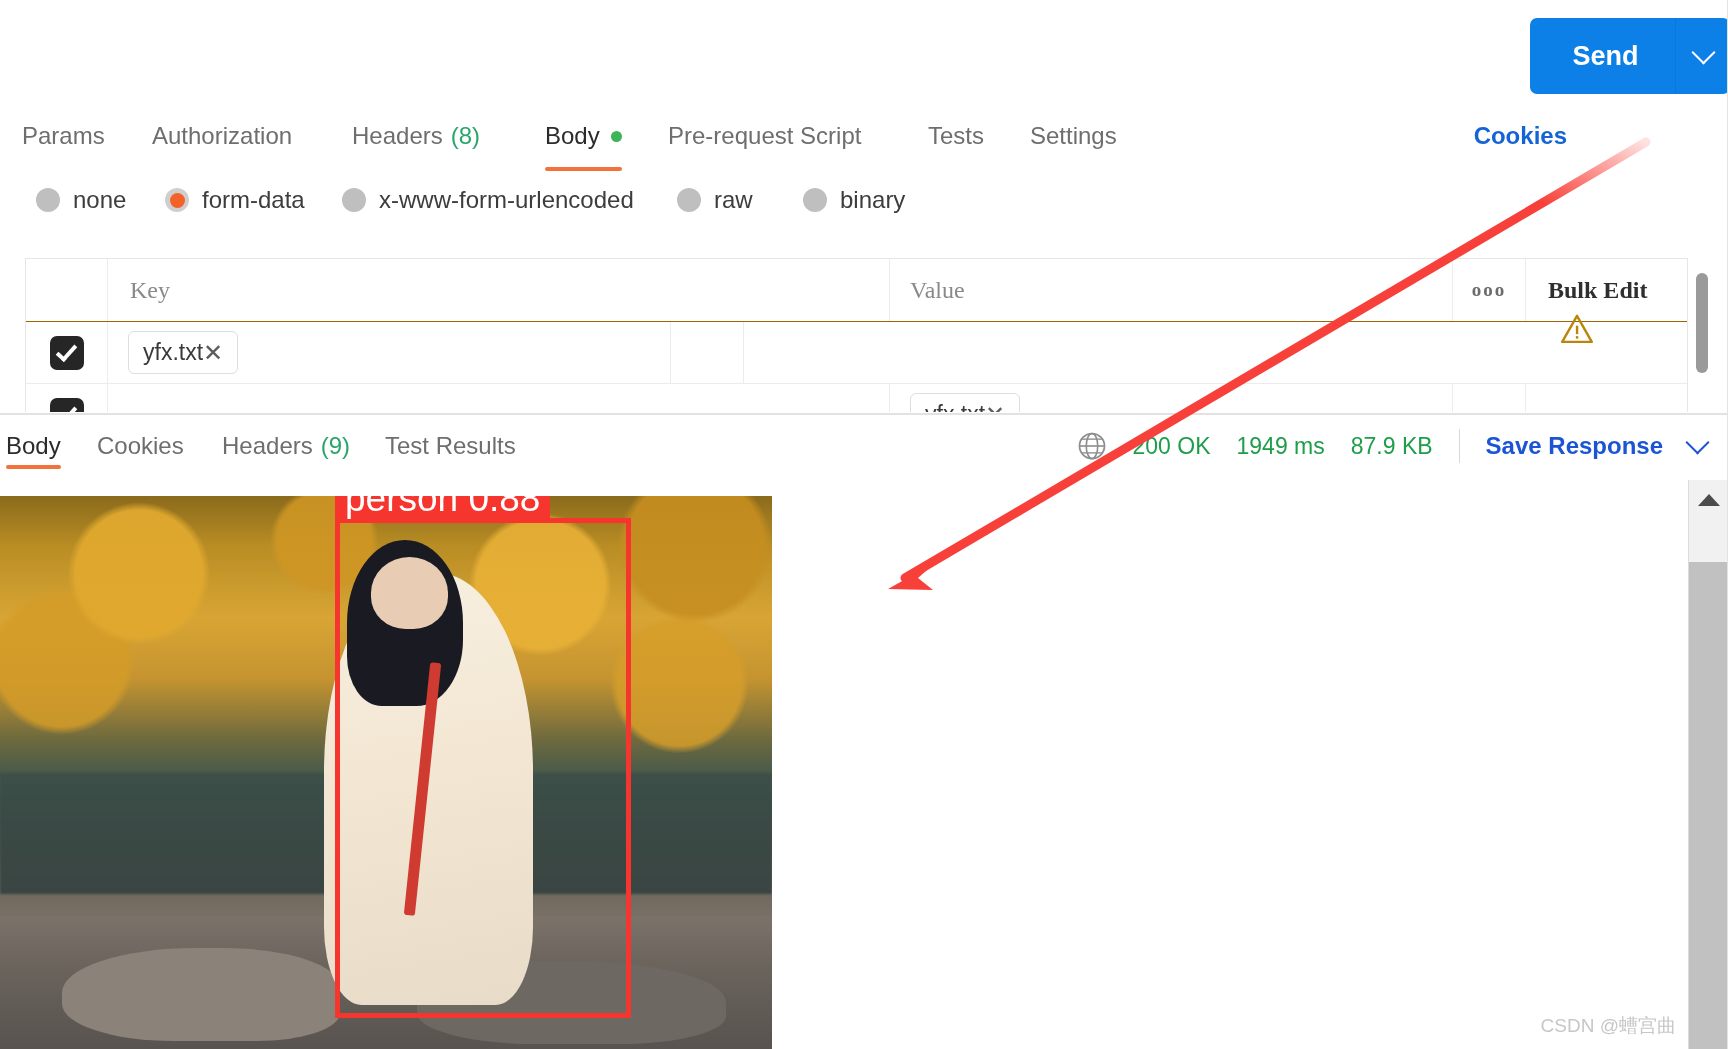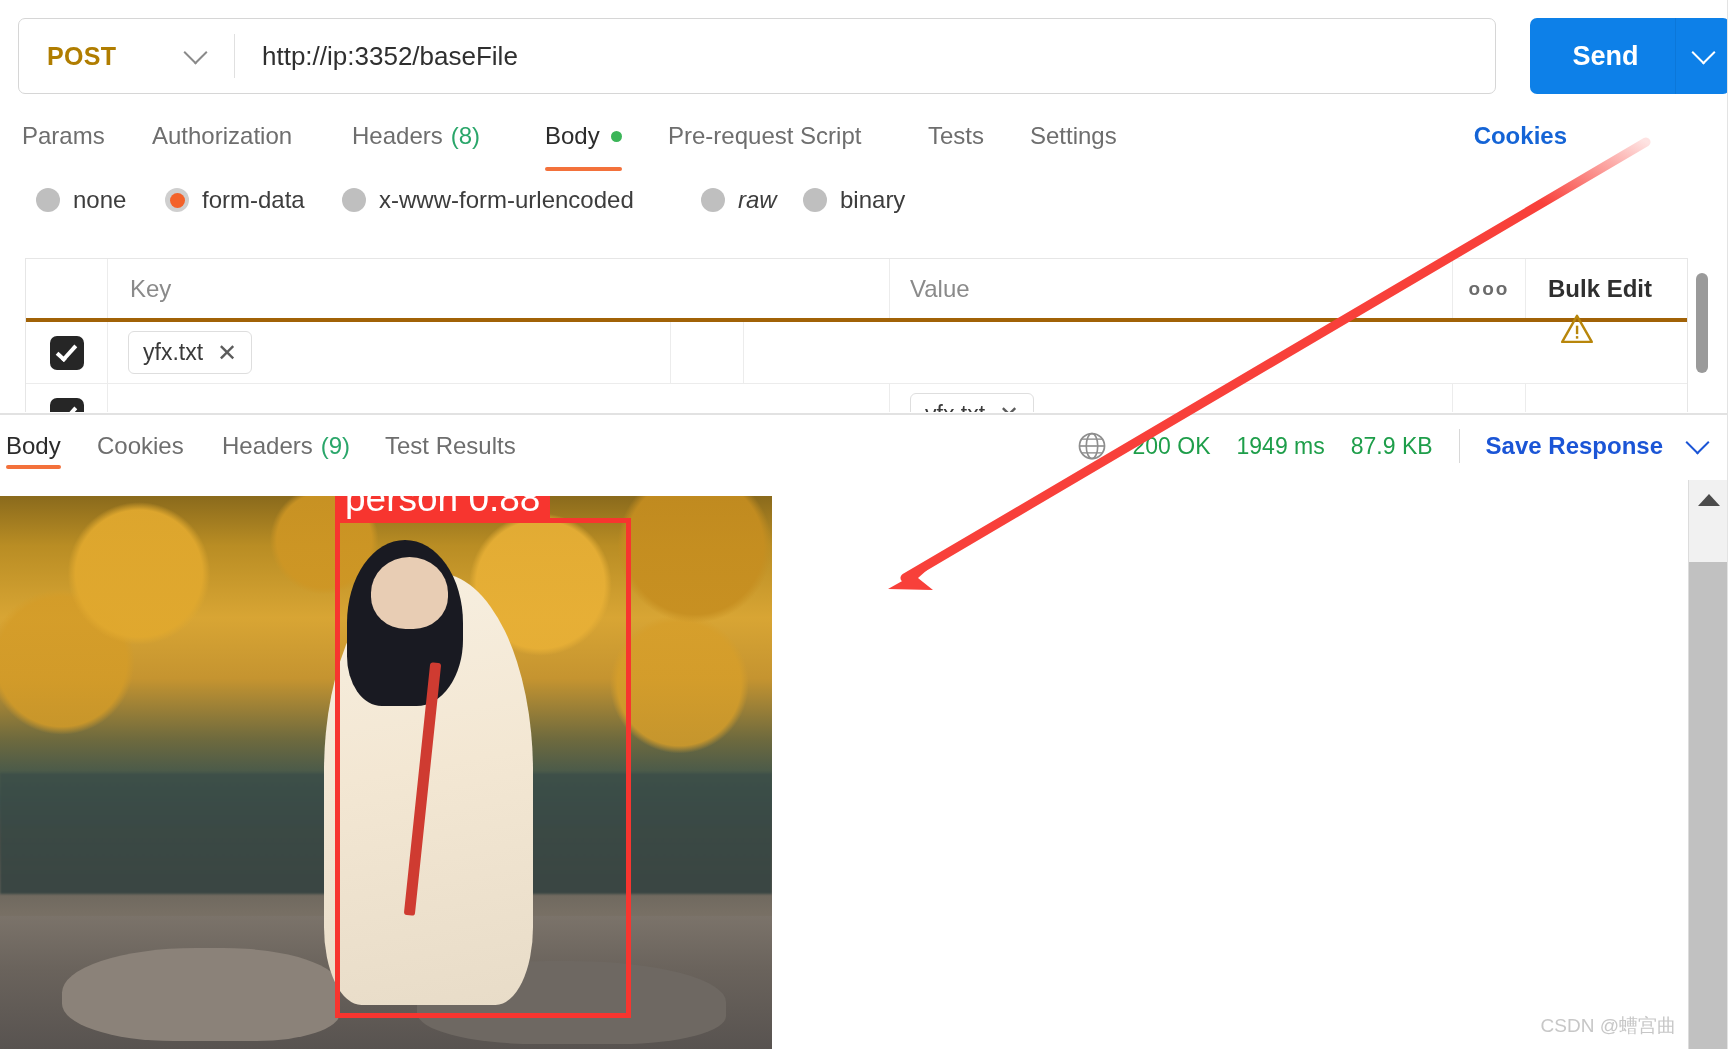--- a/index.html
+++ b/index.html
@@ -92,41 +92,41 @@
   .radio.sel::after {
     content: ""; width: 15px; height: 15px; border-radius: 50%; background: #f3622a;
   }
   .radio-label { font-size: 24px; color: #3d3d3d; margin-left: 13px; white-space: nowrap; }
 
   
   .kv-table {
     position: absolute; left: 25px; top: 258px; width: 1663px; height: 154px;
     border: 1px solid #e6e6e6; border-bottom: 0; overflow: hidden;
   }
-  .kv-head { display: flex; height: 63px; border-bottom: 4px solid #a16207; }
+  .kv-head { display: flex; height: 63px; border-bottom: 1px solid #a16207; font-family: Liberation Serif, serif; }
   .kv-row  { display: flex; height: 62px; border-bottom: 1px solid #ececec; }
   .c-check { width: 82px; border-right: 1px solid #ececec; display:flex; align-items:center; justify-content:center; }
   .c-key   { width: 782px; border-right: 1px solid #ececec; display:flex; align-items:center; padding-left: 22px; }
   .c-val   { width: 563px; border-right: 1px solid #ececec; display:flex; align-items:center; padding-left: 20px; }
   .c-menu  { width: 73px; border-right: 1px solid #ececec; display:flex; align-items:center; justify-content:center; }
   .c-bulk  { flex: 1; display:flex; align-items:center; padding-left: 22px; }
   .th { font-size: 24px; color: #8a8a8a; }
   .th.dark { color: #2f2f2f; font-weight: 700; }
   .dots { font-size: 19px; color: #6b6b6b; letter-spacing: 2px; font-weight: 700; }
   .cell-text { font-size: 24px; color: #3a3a3a; }
   .checkbox {
     width: 34px; height: 34px; border-radius: 7px; background: #262626;
     display:flex; align-items:center; justify-content:center; cursor:pointer;
   }
   .checkbox .tick {
     width: 11px; height: 20px; border-right: 4px solid #fff; border-bottom: 4px solid #fff;
     transform: rotate(42deg); margin-top: -4px;
   }
   .file-chip {
-    display: inline-flex; align-items: center; gap: 14px;
+    display: inline-flex; align-items: center; 
     border: 1px solid #dedede; border-radius: 6px; background: #fff;
     padding: 7px 14px; cursor: pointer;
   }
   .file-chip .fname { font-size: 23px; color: #3a3a3a; }
   .x-ico { font-size: 24px; color: #5c5c5c; line-height: 1; }
   .warn-wrap { position: absolute; left: 1560px; top: 313px; }
   .scroll-req {
     position: absolute; left: 1696px; top: 273px; width: 12px; height: 100px;
     background: #9a9a9a; border-radius: 6px;
   }
@@ -246,30 +246,20 @@
     position: absolute; right: 52px; bottom: 10px;
     font-size: 19px; color: #c7c7c7; white-space: nowrap;
   }
 </style>
 </head>
 <body>
 
 <div id="app">
 
   <div class="urlbar-row">
-    <div class="url-box">
-      <div class="method-select">
-        <span class="method-label">POST</span>
-        <span class="method-chevron" style="color:#8a8a8a;">
-          <span class="chev thin"></span>
-        </span>
-      </div>
-      <div class="method-divider"></div>
-      <input class="url-input" value="http://ip:3352/baseFile" placeholder="Enter request URL" style="">
-    </div>
     <div class="send-wrap">
       <span class="send-label">Send</span>
       <span class="send-div"></span>
       <span class="send-chev" style="color:#fff;">
         <span class="chev"></span>
       </span>
     </div>
   </div>
 
   <div class="req-tabs">
@@ -308,21 +298,21 @@
       <span class="radio-label">none</span>
     </div>
     <div class="radio-item" style="position:absolute;left:165px;">
       <span class="radio sel"></span>
       <span class="radio-label">form-data</span>
     </div>
     <div class="radio-item" style="position:absolute;left:342px;">
       <span class="radio"></span>
       <span class="radio-label">x-www-form-urlencoded</span>
     </div>
-    <div class="radio-item" style="position:absolute;left:701px;font-style:italic;">
+    <div class="radio-item" style="position:absolute;left:677px;">
       <span class="radio"></span>
       <span class="radio-label">raw</span>
     </div>
     <div class="radio-item" style="position:absolute;left:803px;">
       <span class="radio"></span>
       <span class="radio-label">binary</span>
     </div>
   </div>
 
   <div class="kv-table">

